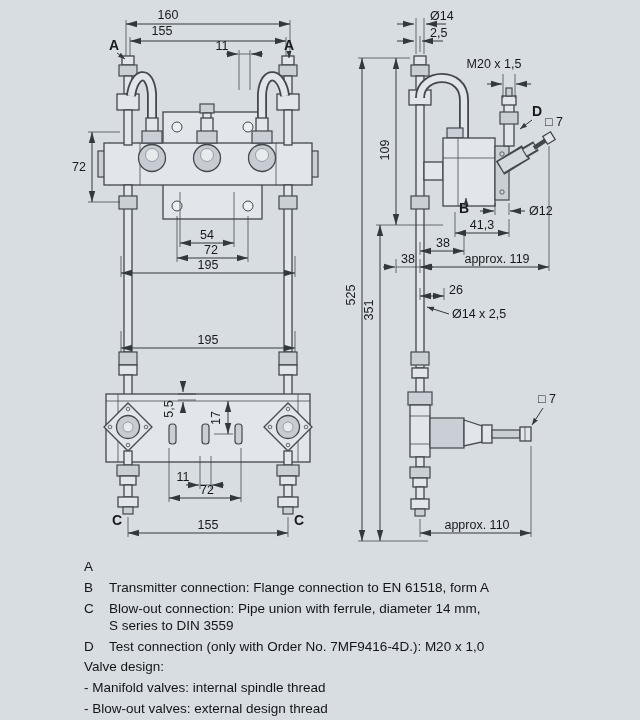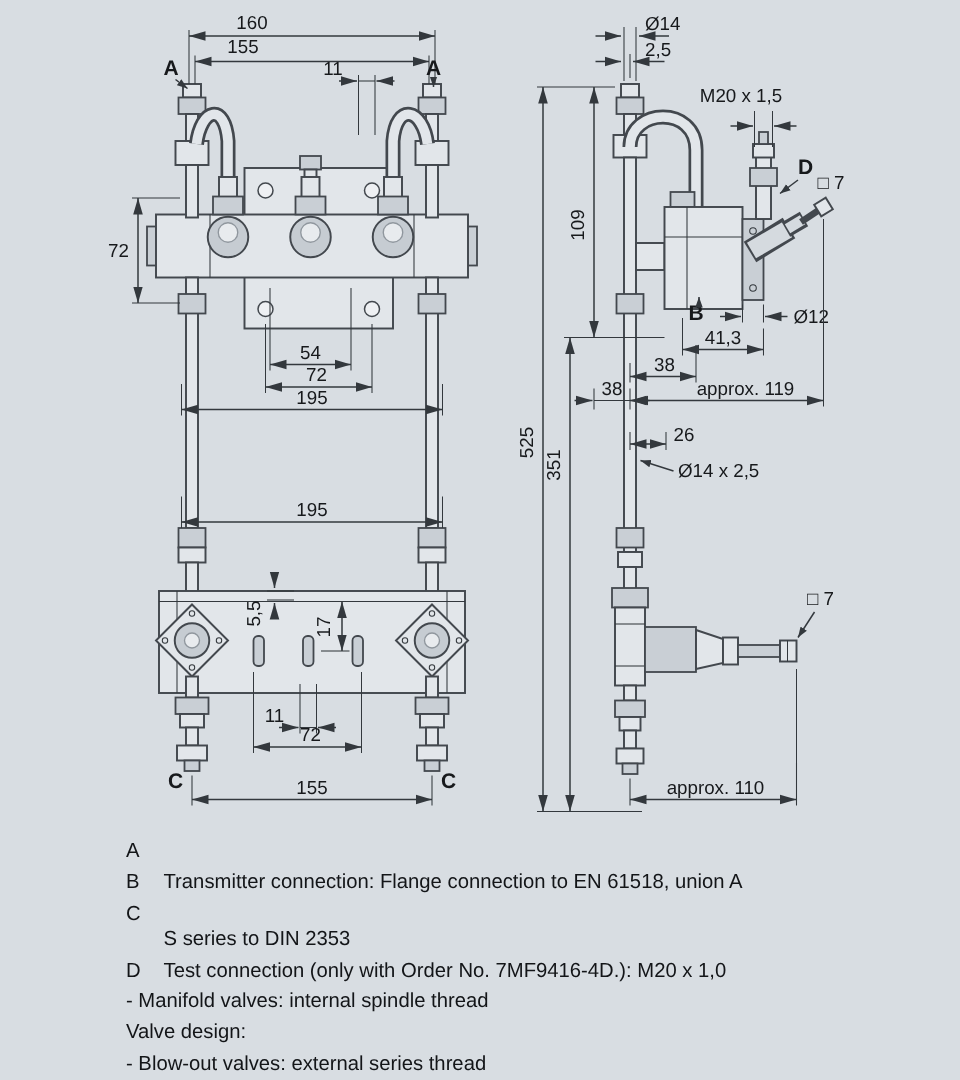--- a/index.html
+++ b/index.html
@@ -376,31 +376,31 @@
     <text class="dtxt" x="477" y="529" text-anchor="middle">approx. 110</text>
   </g>
 </svg>
 
 <div class="legend">
   <div class="lrow">
     <span class="lkey">A</span>
   </div>
   <div class="lrow">
     <span class="lkey">B</span>
-    <span class="ltxt">Transmitter connection: Flange connection to EN 61518, union A</span>
+    <span class="ltxt">Transmitter connection: Flange connection to EN 61518, form A</span>
   </div>
   <div class="lrow">
     <span class="lkey">C</span>
     <span class="ltxt">
-      <br>
-      <span>S series to DIN 2353</span>
+      <span>Blow-out connection: Pipe union with ferrule, diameter 14 mm,</span><br>
+      <span>S series to DIN 3559</span>
     </span>
   </div>
   <div class="lrow">
     <span class="lkey">D</span>
     <span class="ltxt">Test connection (only with Order No. 7MF9416-4D.): M20 x 1,0</span>
   </div>
+  <div class="lrow">Valve design:</div>
   <div class="lrow">- Manifold valves: internal spindle thread</div>
-  <div class="lrow">Valve design:</div>
-  <div class="lrow">- Blow-out valves: external series thread</div>
+  <div class="lrow">- Blow-out valves: external design thread</div>
 </div>
 
 </div>
 
 </body></html>

